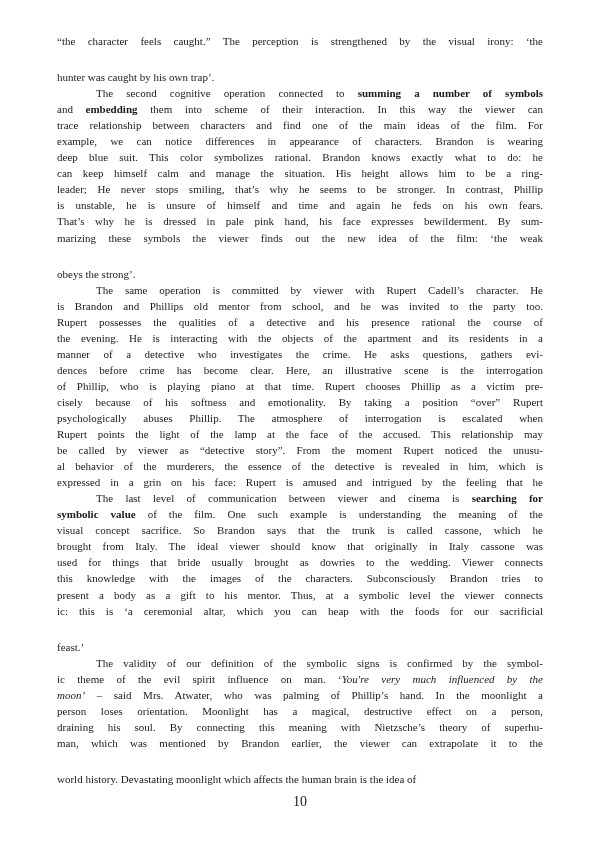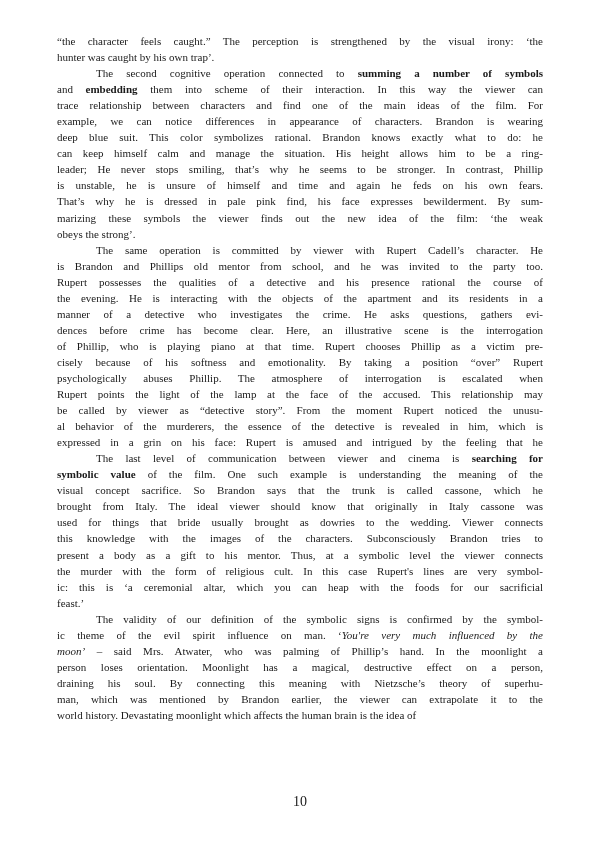--- a/index.html
+++ b/index.html
@@ -1,20 +1,20 @@
 <!DOCTYPE html>
 <html><head>
 <meta charset="utf-8">
 <style>
   html, body { margin:0; padding:0; background:#ffffff; }
   body { width:600px; height:849px; position:relative; overflow:hidden; }
   .page { position:absolute; left:57px; top:33px; width:486px;
     font-family:"Liberation Serif", "DejaVu Serif", serif; font-size:11px; line-height:16.05px; color:#1a1a1a; }
   .line { display:block; white-space:nowrap; text-align:justify; text-align-last:justify; height:16.05px; }
-  .line.last { text-align-last:left; }
+  .line.last { text-align-last:left;margin-top:20px; }
   .indent { padding-left:39px; }
   b { font-weight:bold; }
   i { font-style:italic; }
   .pagenum { position:absolute; left:0; width:600px; top:794px; text-align:center;
     font-family:"Liberation Serif", serif; font-size:14px; color:#1a1a1a; }
 </style>
 </head>
 <body>
 
 <div class="page" id="page-body">
@@ -24,21 +24,21 @@
     </div>
     <div>
       <span class="line indent"><span>The second cognitive operation connected to </span><b>summing a number of symbols</b></span>
       <span class="line"><span>and </span><b>embedding</b><span> them into scheme of their interaction. In this way the viewer can</span></span>
       <span class="line"><span>trace relationship between characters and find one of the main ideas of the film. For</span></span>
       <span class="line"><span>example, we can notice differences in appearance of characters. Brandon is wearing</span></span>
       <span class="line"><span>deep blue suit. This color symbolizes rational. Brandon knows exactly what to do: he</span></span>
       <span class="line"><span>can keep himself calm and manage the situation. His height allows him to be a ring-</span></span>
       <span class="line"><span>leader; He never stops smiling, that’s why he seems to be stronger. In contrast, Phillip</span></span>
       <span class="line"><span>is unstable, he is unsure of himself and time and again he feds on his own fears.</span></span>
-      <span class="line"><span>That’s why he is dressed in pale pink find, his face expresses bewilderment. By sum-</span></span>
+      <span class="line"><span>That’s why he is dressed in pale pink hand, his face expresses bewilderment. By sum-</span></span>
       <span class="line"><span>marizing these symbols the viewer finds out the new idea of the film: ‘the weak</span></span>
       <span class="line last"><span>obeys the strong’.</span></span>
     </div>
     <div>
       <span class="line indent"><span>The same operation is committed by viewer with Rupert Cadell’s character. He</span></span>
       <span class="line"><span>is Brandon and Phillips old mentor from school, and he was invited to the party too.</span></span>
       <span class="line"><span>Rupert possesses the qualities of a detective and his presence rational the course of</span></span>
       <span class="line"><span>the evening. He is interacting with the objects of the apartment and its residents in a</span></span>
       <span class="line"><span>manner of a detective who investigates the crime. He asks questions, gathers evi-</span></span>
       <span class="line"><span>dences before crime has become clear. Here, an illustrative scene is the interrogation</span></span>
@@ -51,21 +51,20 @@
       <span class="line"><span>expressed in a grin on his face: Rupert is amused and intrigued by the feeling that he</span></span>
     </div>
     <div>
       <span class="line indent"><span>The last level of communication between viewer and cinema is </span><b>searching for</b></span>
       <span class="line"><b>symbolic value</b><span> of the film. One such example is understanding the meaning of the</span></span>
       <span class="line"><span>visual concept sacrifice. So Brandon says that the trunk is called cassone, which he</span></span>
       <span class="line"><span>brought from Italy. The ideal viewer should know that originally in Italy cassone was</span></span>
       <span class="line"><span>used for things that bride usually brought as dowries to the wedding. Viewer connects</span></span>
       <span class="line"><span>this knowledge with the images of the characters. Subconsciously Brandon tries to</span></span>
       <span class="line"><span>present a body as a gift to his mentor. Thus, at a symbolic level the viewer connects</span></span>
-      <span class="line"><span>the murder with the form of religious cult. In this case Rupert's lines are very symbol-</span></span>
       <span class="line"><span>ic: this is ‘a ceremonial altar, which you can heap with the foods for our sacrificial</span></span>
       <span class="line last"><span>feast.’</span></span>
     </div>
     <div>
       <span class="line indent"><span>The validity of our definition of the symbolic signs is confirmed by the symbol-</span></span>
       <span class="line"><span>ic theme of the evil spirit influence on man. ‘</span><i>You're very much influenced by the</i></span>
       <span class="line"><i>moon’</i><span> – said Mrs. Atwater, who was palming of Phillip’s hand. In the moonlight a</span></span>
       <span class="line"><span>person loses orientation. Moonlight has a magical, destructive effect on a person,</span></span>
       <span class="line"><span>draining his soul. By connecting this meaning with Nietzsche’s theory of superhu-</span></span>
       <span class="line"><span>man, which was mentioned by Brandon earlier, the viewer can extrapolate it to the</span></span>

